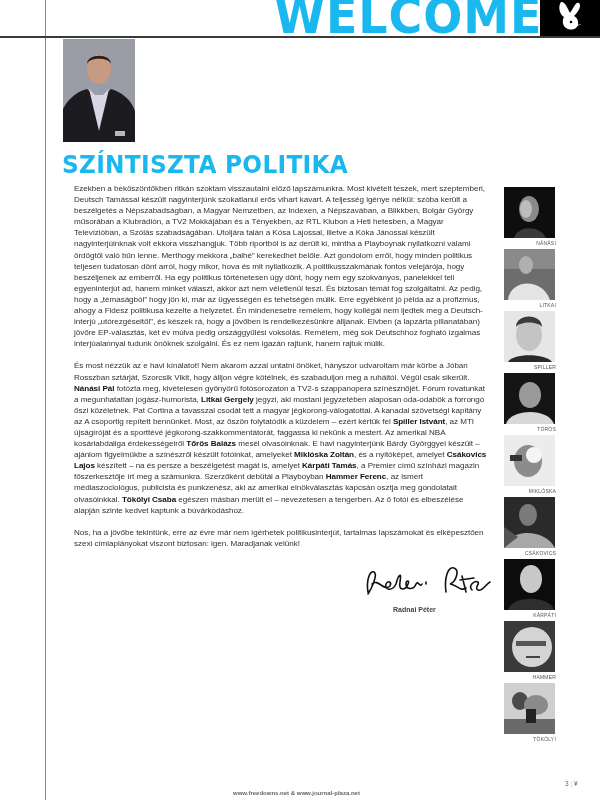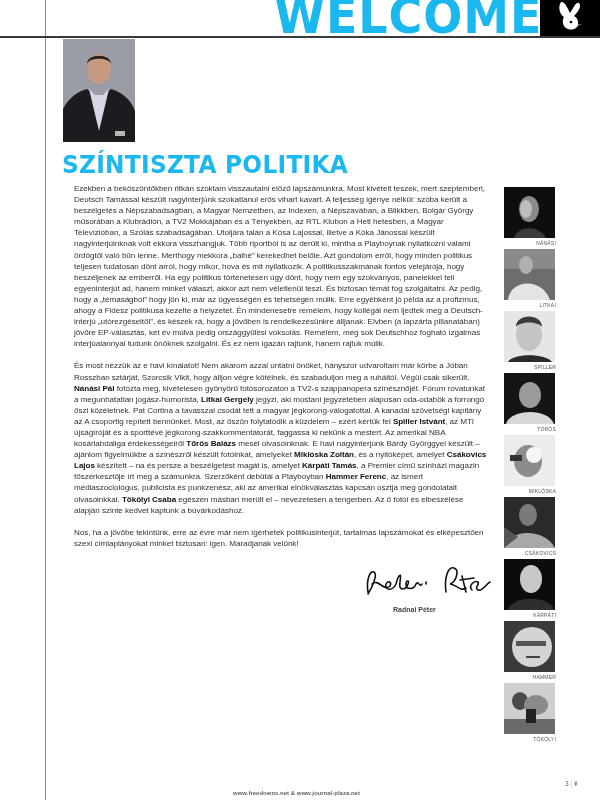--- a/index.html
+++ b/index.html
@@ -91,21 +91,21 @@
 <h1 class="title">SZÍNTISZTA POLITIKA</h1>
 
 <div class="body-text">
   <p>
     <span>Ezekben a beköszöntőkben ritkán szoktam visszautalni előző lapszámunkra. Most kivételt teszek, mert szeptemberi, Deutsch Tamással készült nagyinterjúnk szokatlanul erős vihart kavart. A teljesség igénye nélkül: szóba került a beszélgetés a Népszabadságban, a Magyar Nemzetben, az Indexen, a Népszavában, a Blikkben, Bolgár György műsorában a Klubrádión, a TV2 Mokkájában és a Tényekben, az RTL Klubon a Heti hetesben, a Magyar Televízióban, a Szólás szabadságában. Utoljára talán a Kósa Lajossal, illetve a Kóka Jánossal készült nagyinterjúinknak volt ekkora visszhangjuk. Több riportból is az derült ki, mintha a Playboynak nyilatkozni valami ördögtől való bűn lenne. Merthogy mekkora „balhé” kerekedhet belőle. Azt gondolom erről, hogy minden politikus teljesen tudatosan dönt arról, hogy mikor, hova és mit nyilatkozik. A politikusszakmának fontos velejárója, hogy beszéljenek az emberről. Ha egy politikus történetesen úgy dönt, hogy nem egy szokványos, panelekkel teli egyeninterjút ad, hanem minket választ, akkor azt nem véletlenül teszi. És biztosan témát fog szolgáltatni. Az pedig, hogy a „témaságból” hogy jön ki, már az ügyességén és tehetségén múlik. Erre egyébként jó példa az a profizmus, ahogy a Fidesz politikusa kezelte a helyzetet. Én mindenesetre remélem, hogy kollégái nem ijedtek meg a Deutsch-interjú „utórezgéseitől”, és készek rá, hogy a jövőben is rendelkezésünkre álljanak. Elvben (a lapzárta pillanatában) jövőre EP-választás, két év múlva pedig országgyűlési voksolás. Remélem, még sok Deutschhoz fogható izgalmas interjúalannyal tudunk önöknek szolgálni. És ez nem igazán rajtunk, hanem rajtuk múlik.</span>
   </p>
   <p>
     <span>És most nézzük az e havi kínálatot! Nem akarom azzal untatni önöket, hányszor udvaroltam már körbe a Jóban Rosszban sztárját, Szorcsik Vikit, hogy álljon végre kötélnek, és szabaduljon meg a ruháitól. Végül csak sikerült. </span><b>Nánási Pál</b><span> fotózta meg, kivételesen gyönyörű fotósorozaton a TV2-s szappanopera színésznőjét. Fórum rovatunkat a megunhatatlan jogász-humorista, </span><b>Litkai Gergely</b><span> jegyzi, aki mostani jegyzetében alaposan oda-odabök a forrongó őszi közéletnek. Pat Cortina a tavasszal csodát tett a magyar jégkorong-válogatottal. A kanadai szövetségi kapitány az A csoportig repített bennünket. Most, az őszön folytatódik a küzdelem – ezért kértük fel </span><b>Spiller Istvánt</b><span>, az MTI újságíróját és a sporttévé jégkorong-szakkommentátorát, faggassa ki nekünk a mestert. Az amerikai NBA kosárlabdaliga érdekességeiről </span><b>Tőrös Balázs</b><span> mesél olvasóinknak. E havi nagyinterjúnk Bárdy Györggyel készült – ajánlom figyelmükbe a színészről készült fotóinkat, amelyeket </span><b>Miklóska Zoltán</b><span>, és a nyitóképet, amelyet </span><b>Csákovics Lajos</b><span> készített – na és persze a beszélgetést magát is, amelyet </span><b>Kárpáti Tamás</b><span>, a Premier című színházi magazin főszerkesztője írt meg a számunkra. Szerzőként debütál a Playboyban </span><b>Hammer Ferenc</b><span>, az ismert médiaszociológus, publicista és punkzenész, aki az amerikai elnökválasztás kapcsán osztja meg gondolatait olvasóinkkal. </span><b>Tökölyi Csaba</b><span> egészen másban merült el – nevezetesen a tengerben. Az ő fotói és elbeszélése alapján szinte kedvet kaptunk a búvárkodáshoz.</span>
   </p>
   <p>
-    <span>Nos, ha a jövőbe tekintünk, erre az évre már nem ígérhetek politikusinterjút, tartalmas lapszámokat és elképesztően szexi címlaplányokat minket biztosan: igen. Maradjanak velünk!</span>
+    <span>Nos, ha a jövőbe tekintünk, erre az évre már nem ígérhetek politikusinterjút, tartalmas lapszámokat és elképesztően szexi címlaplányokat viszont biztosan: igen. Maradjanak velünk!</span>
   </p>
 </div>
 
 <div class="signature">
   <svg width="140" height="40" viewBox="0 0 140 40">
     <path d="M6 30 C4 18 8 8 12 10 C16 12 10 26 6 32 M10 22 C16 16 22 30 28 24 C30 20 26 18 24 22 C22 28 30 30 34 22 C36 14 40 8 38 20 C36 30 44 28 46 22 C48 18 44 18 44 22 C44 28 52 28 54 22 C56 18 58 26 60 22 M64 20 L64 22" stroke="#111" stroke-width="1.6" fill="none" stroke-linecap="round"></path>
     <path d="M84 30 C82 16 86 4 92 6 C98 8 94 20 88 22 C94 22 98 30 104 26 M100 14 L104 30 M98 18 L112 16 M110 28 C106 24 112 18 116 20 C118 22 112 26 116 28 C120 30 124 22 128 20" stroke="#111" stroke-width="1.6" fill="none" stroke-linecap="round"></path>
   </svg>
 </div>
 <div class="sig-name">Radnai Péter</div>

